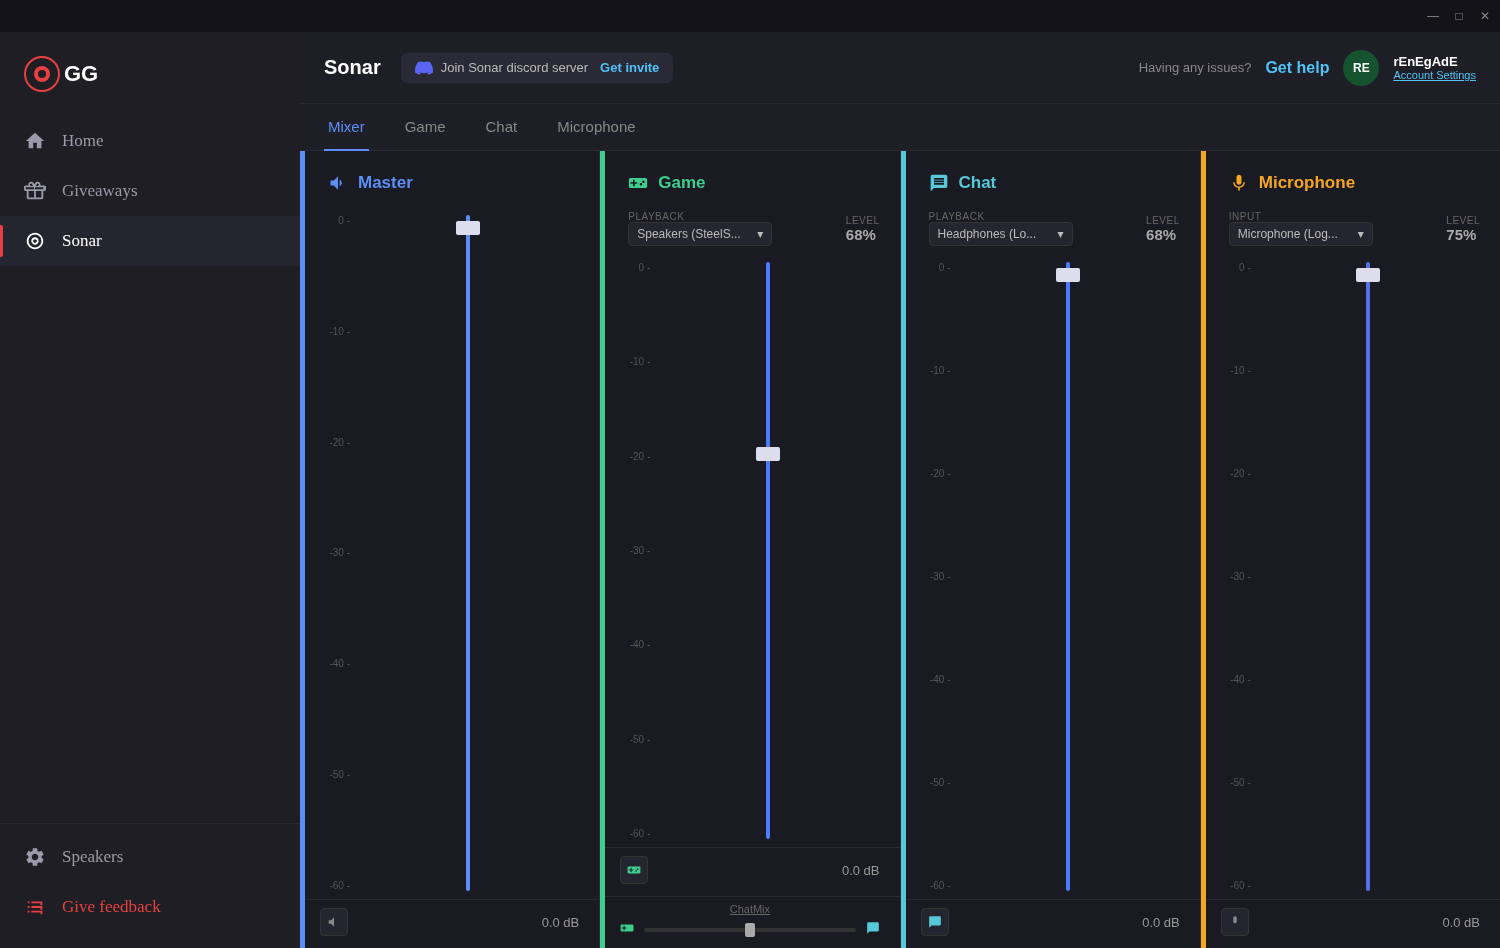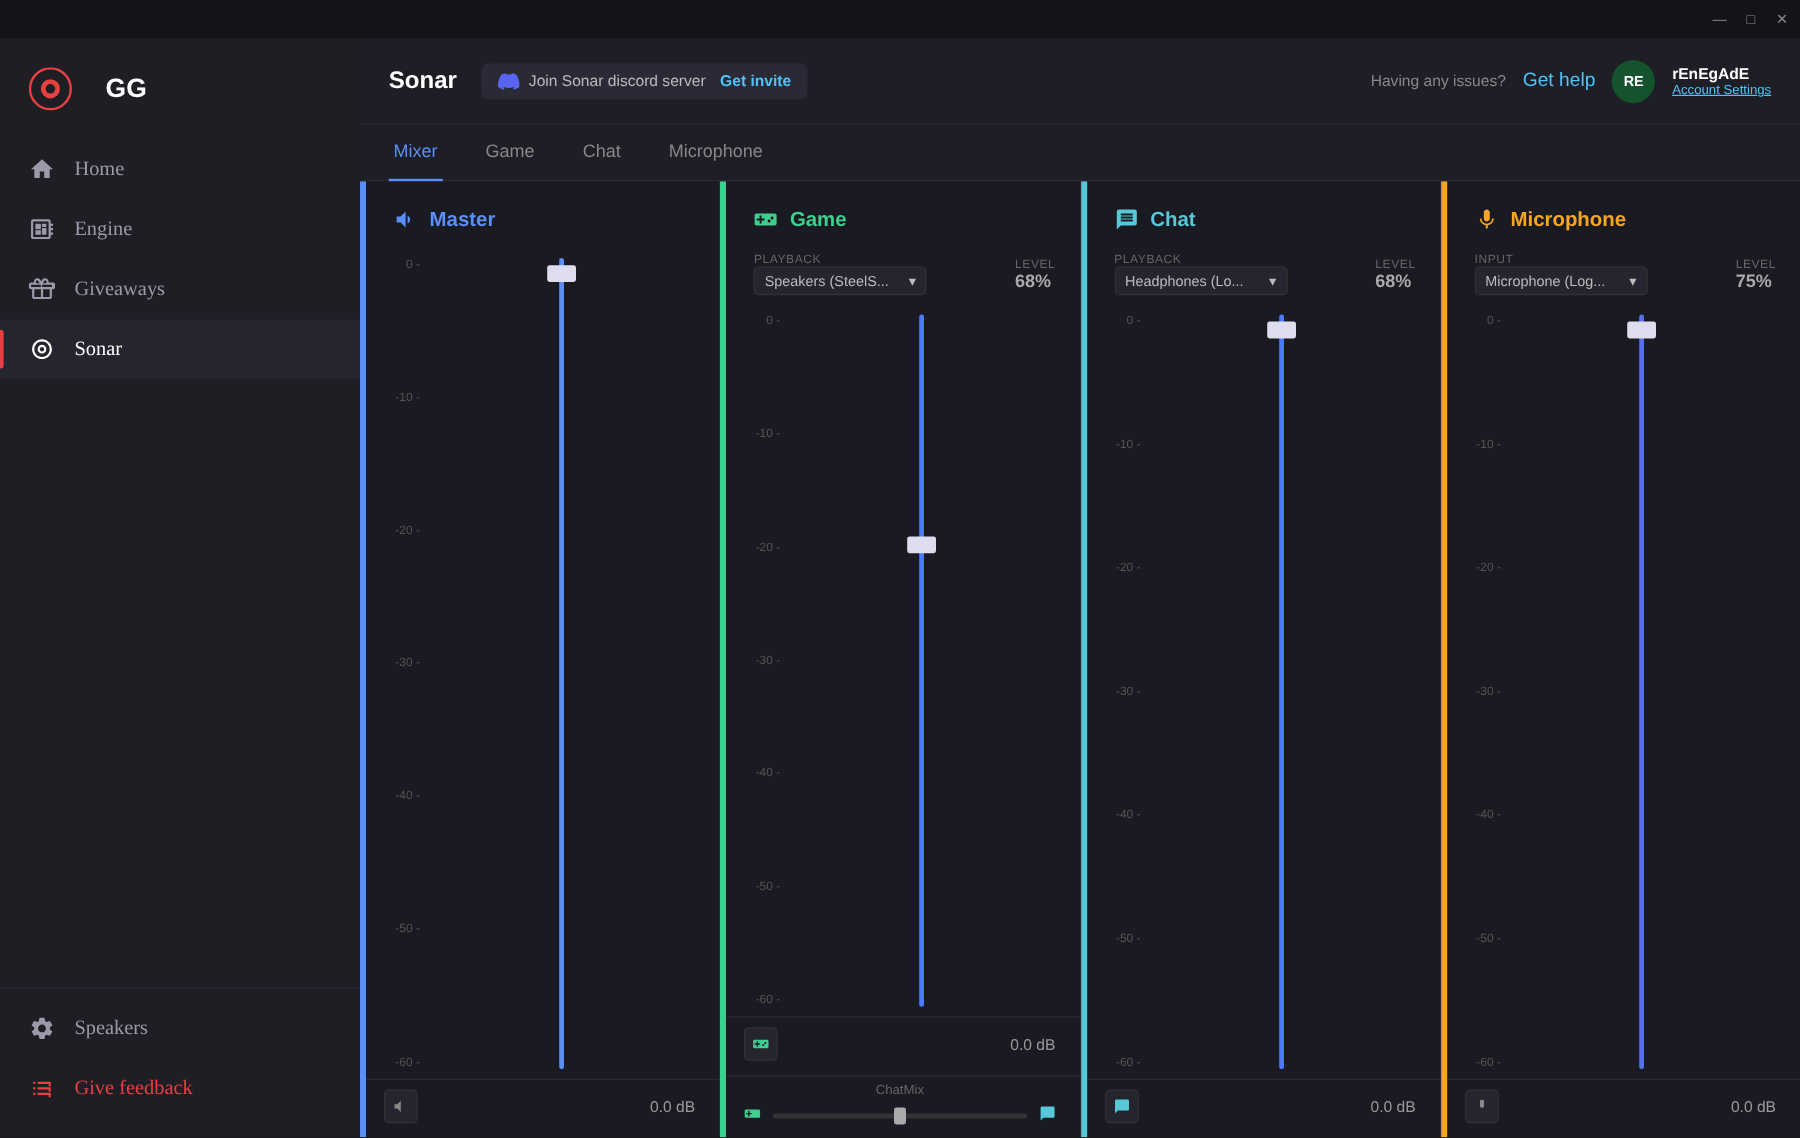--- a/index.html
+++ b/index.html
@@ -48,21 +48,21 @@
       width: 300px;
       background: #1e1e24;
       display: flex;
       flex-direction: column;
       padding: 16px 0;
       flex-shrink: 0;
     }
     .sidebar-logo {
       display: flex;
       align-items: center;
-      gap: 28px;
+      gap: 4px;
       padding: 8px 24px 24px;
     }
     .logo-icon {
       width: 36px;
       height: 36px;
       color: #e84040;
     }
     .logo-text {
       font-size: 22px;
       font-weight: 700;
@@ -157,21 +157,21 @@
       display: flex;
       align-items: center;
       gap: 14px;
     }
     .having-issues {
       font-size: 13px;
       color: #888;
     }
     .get-help {
       color: #4fc3f7;
-      font-weight: 400;
+      font-weight: 700;
       cursor: pointer;
     }
     .user-avatar {
       width: 36px;
       height: 36px;
       border-radius: 50%;
       background: #3a5a3a;
       display: flex;
       align-items: center;
       justify-content: center;
@@ -374,20 +374,21 @@
       flex-direction: column;
       align-items: center;
       padding: 6px 20px 10px;
       border-top: 1px solid #2a2a35;
       flex-shrink: 0;
     }
     .chatmix-label {
       font-size: 11px;
       color: #666;
       margin-bottom: 6px;
+      text-decoration: underline;
     }
     .chatmix-slider-wrap {
       display: flex;
       align-items: center;
       gap: 10px;
       width: 100%;
     }
     .chatmix-slider {
       flex: 1;
       height: 4px;
@@ -432,26 +433,20 @@
     </div>
 
     <div class="sidebar-item">
       <svg viewBox="0 0 24 24" fill="currentColor">
         <path d="M10 20v-6h4v6h5v-8h3L12 3 2 12h3v8z"></path>
       </svg>
       <span>Home</span>
     </div>
 
 
-    <div class="sidebar-item">
-      <svg viewBox="0 0 24 24" fill="currentColor">
-        <path d="M22 9V7h-2V5c0-1.1-.9-2-2-2H4c-1.1 0-2 .9-2 2v14c0 1.1.9 2 2 2h14c1.1 0 2-.9 2-2v-2h2v-2h-2v-2h2v-2h-2V9h2zm-4 10H4V5h14v14zM6 13h5v4H6zm6-6h4v3h-4zM6 7h5v5H6zm6 4h4v6h-4z"></path>
-      </svg>
-      <span>Engine</span>
-    </div>
 
     <div class="sidebar-item">
       <svg viewBox="0 0 24 24" fill="currentColor">
         <path d="M20 6h-2.18c.07-.26.18-.51.18-.78 0-1.78-1.47-3.22-3.25-3.22-1.16 0-2.14.63-2.75 1.56l-.75 1.11-.75-1.11C9.97 2.63 9 2 7.83 2 6.05 2 4.58 3.44 4.58 5.22c0 .27.11.52.18.78H2c-1.1 0-2 .9-2 2v2c0 1.1.9 2 2 2h1v7c0 1.1.9 2 2 2h14c1.1 0 2-.9 2-2v-7h1c1.1 0 2-.9 2-2V8c0-1.1-.9-2-2-2zm-5-2c.69 0 1.25.56 1.25 1.25 0 .69-.56 1.25-1.25 1.25h-2.27l1.52-2.28c.23-.34.6-.47.75-.22zm-7.42 0c.15-.25.52-.12.75.22l1.52 2.28H7.58c-.69 0-1.25-.56-1.25-1.25 0-.69.56-1.25 1.25-1.25zM11 19H5v-7h6v7zm0-9H2V8h9v2zm8 9h-6v-7h6v7zm2-9h-9V8h9v2z"></path>
       </svg>
       <span>Giveaways</span>
     </div>
 
     <div class="sidebar-item active">
       <svg viewBox="0 0 24 24" fill="currentColor">

